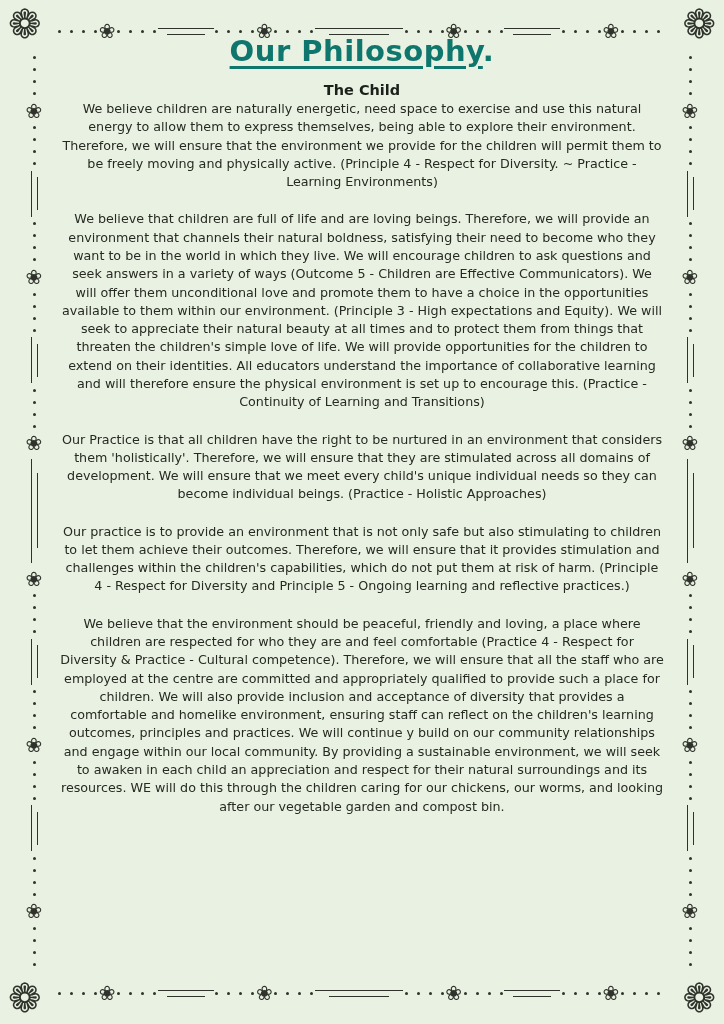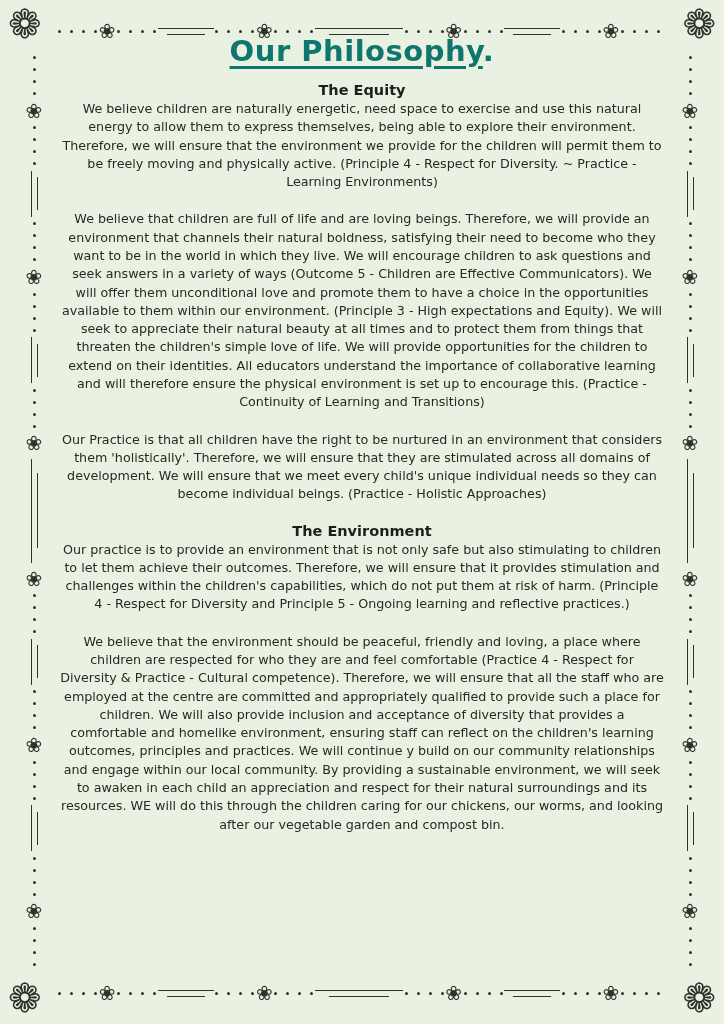--- a/index.html
+++ b/index.html
@@ -375,26 +375,25 @@
         <i class="dot"></i>
         <i class="dot"></i>
         <i class="dot"></i>
       </span>
     </div>
 
   <div class="content">
     <h1 class="title"><span class="title-text">Our Philosophy</span><span class="title-period">.</span></h1>
 
     <section>
-      <h2 class="section-heading">The Equity</h2>
+      <h2 class="section-heading">The Child</h2>
       <p class="para">We believe children are naturally energetic, need space to exercise and use this natural energy to allow them to express themselves, being able to explore their environment. Therefore, we will ensure that the environment we provide for the children will permit them to be freely moving and physically active. (Principle 4 - Respect for Diversity. ~ Practice - Learning Environments)</p>
       <p class="para">We believe that children are full of life and are loving beings. Therefore, we will provide an environment that channels their natural boldness, satisfying their need to become who they want to be in the world in which they live. We will encourage children to ask questions and seek answers in a variety of ways (Outcome 5 - Children are Effective Communicators). We will offer them unconditional love and promote them to have a choice in the opportunities available to them within our environment. (Principle 3 - High expectations and Equity). We will seek to appreciate their natural beauty at all times and to protect them from things that threaten the children's simple love of life. We will provide opportunities for the children to extend on their identities. All educators understand the importance of collaborative learning and will therefore ensure the physical environment is set up to encourage this. (Practice - Continuity of Learning and Transitions)</p>
       <p class="para">Our Practice is that all children have the right to be nurtured in an environment that considers them 'holistically'. Therefore, we will ensure that they are stimulated across all domains of development. We will ensure that we meet every child's unique individual needs so they can become individual beings. (Practice - Holistic Approaches)</p>
     </section>
 
     <section>
-      <h2 class="section-heading">The Environment</h2>
       <p class="para">Our practice is to provide an environment that is not only safe but also stimulating to children to let them achieve their outcomes. Therefore, we will ensure that it provides stimulation and challenges within the children's capabilities, which do not put them at risk of harm. (Principle 4 - Respect for Diversity and Principle 5 - Ongoing learning and reflective practices.)</p>
       <p class="para">We believe that the environment should be peaceful, friendly and loving, a place where children are respected for who they are and feel comfortable (Practice 4 - Respect for Diversity &amp; Practice - Cultural competence). Therefore, we will ensure that all the staff who are employed at the centre are committed and appropriately qualified to provide such a place for children. We will also provide inclusion and acceptance of diversity that provides a comfortable and homelike environment, ensuring staff can reflect on the children's learning outcomes, principles and practices. We will continue y build on our community relationships and engage within our local community. By providing a sustainable environment, we will seek to awaken in each child an appreciation and respect for their natural surroundings and its resources. WE will do this through the children caring for our chickens, our worms, and looking after our vegetable garden and compost bin.</p>
     </section>
   </div>
 
 </div>
 
 </body></html>

